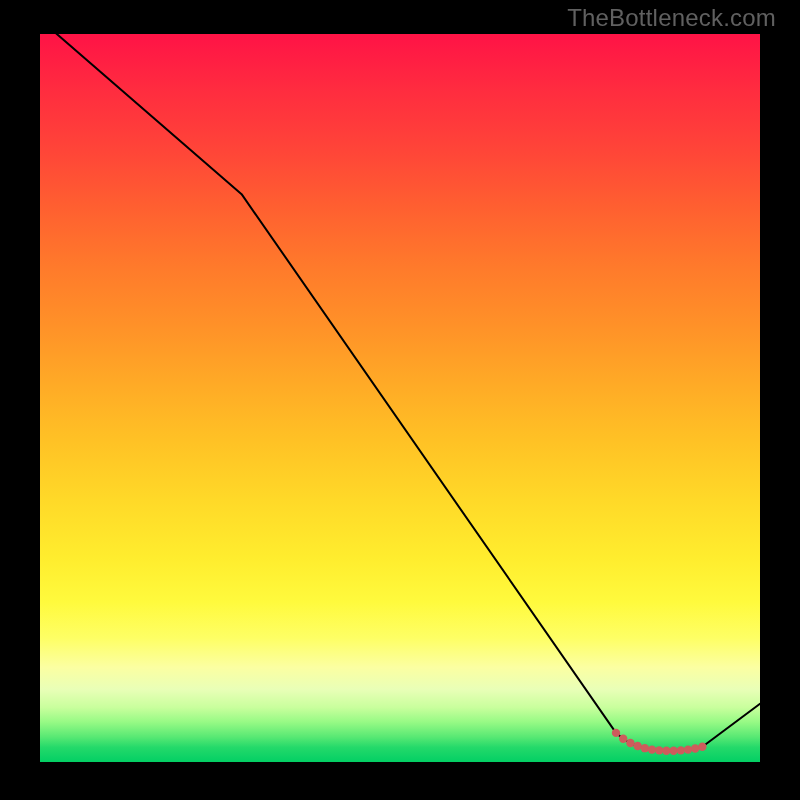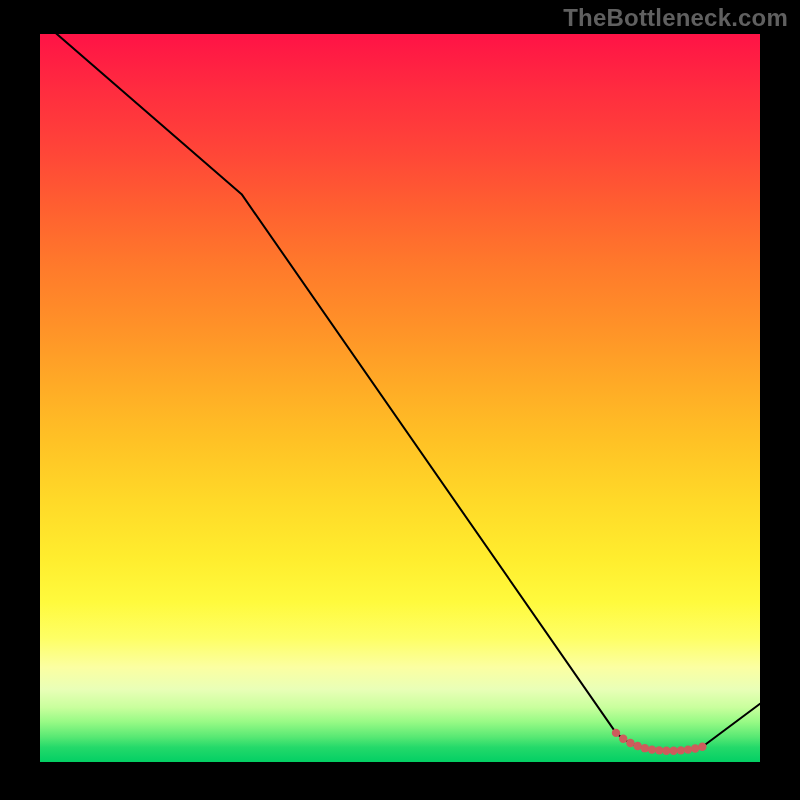--- a/index.html
+++ b/index.html
@@ -13,24 +13,24 @@
   }
   .frame {
     position: relative;
     width: 800px;
     height: 800px;
     background: #000;
   }
   .watermark {
     position: absolute;
     top: 4px;
-    right: 12px;
+    right: 24px;
     color: #606060;
     font-size: 24px;
-    font-weight: 700;
+    font-weight: 400;
     letter-spacing: 0.2px;
     z-index: 5;
   }
   .plot-area {
     position: absolute;
     
     left: 40px;
     top: 34px;
     width: 720px;
     height: 728px;

